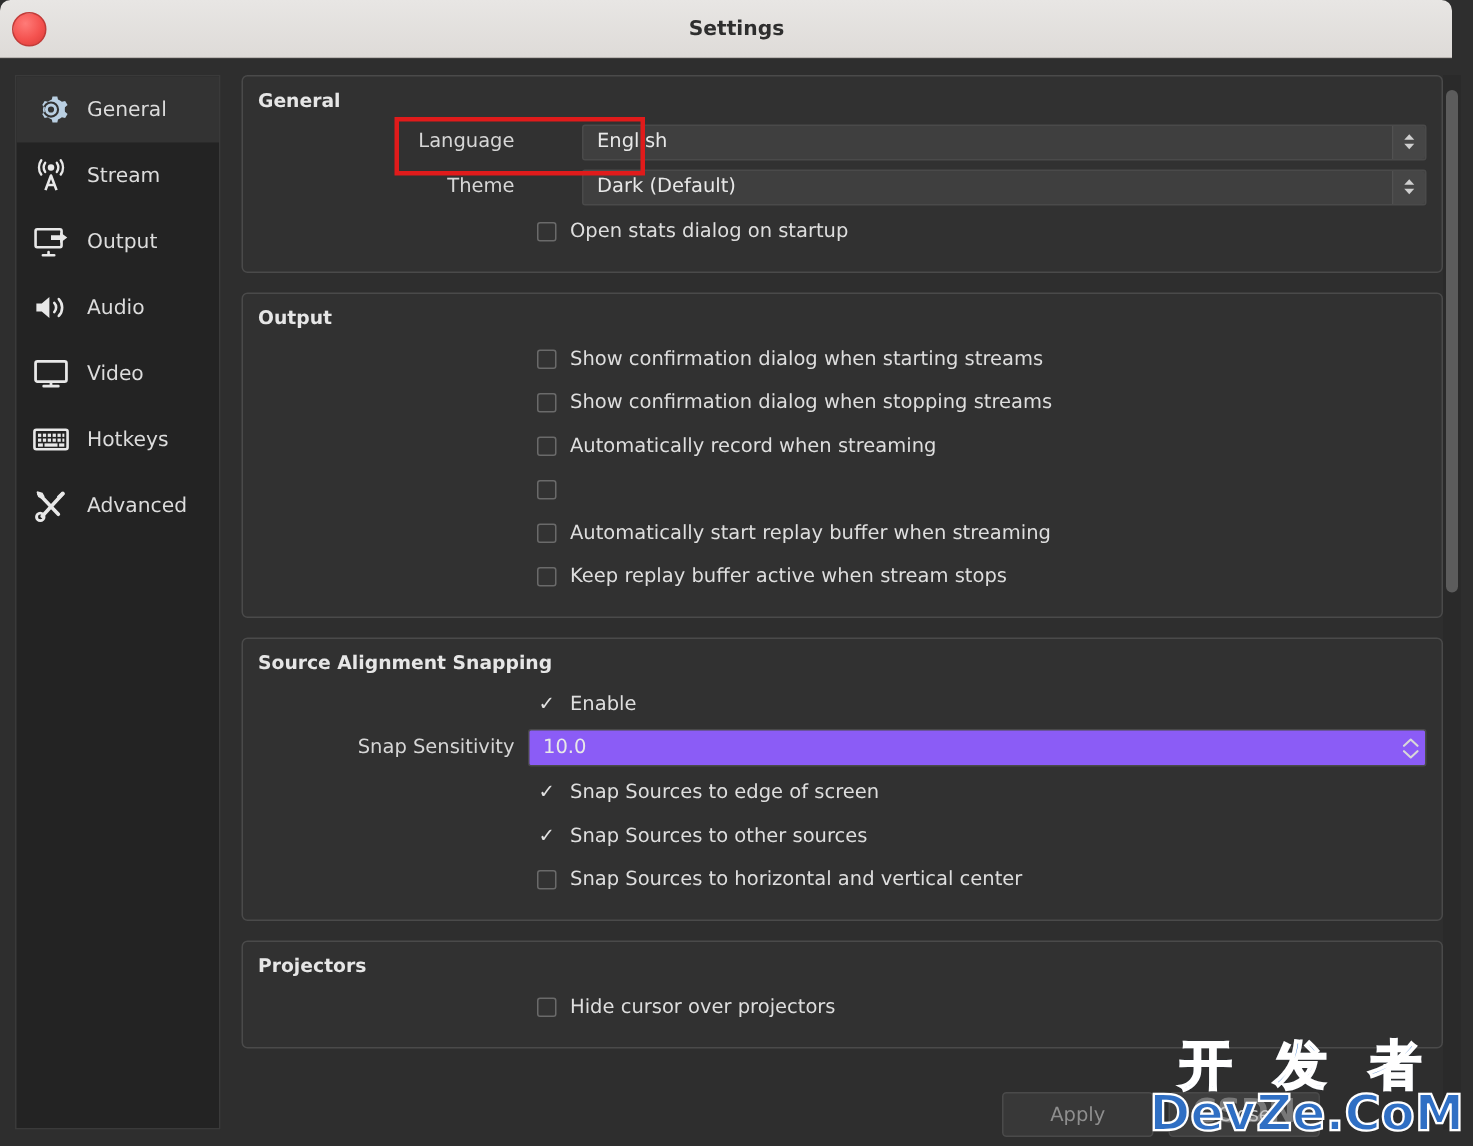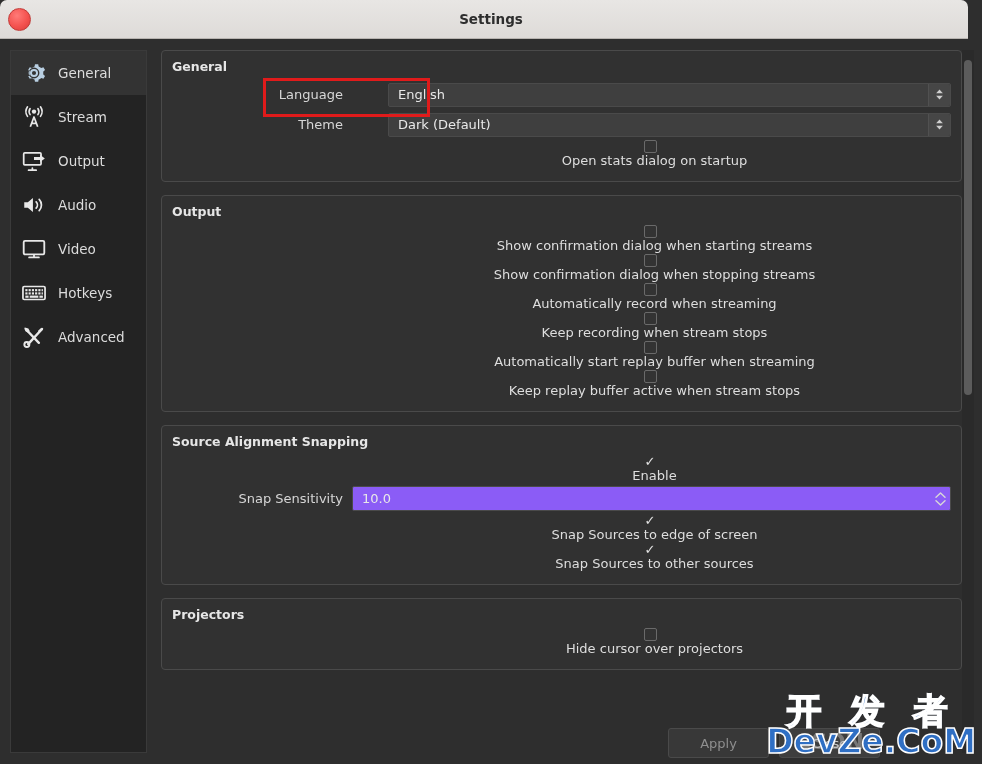--- a/index.html
+++ b/index.html
@@ -157,21 +157,20 @@
     display: flex; flex-direction: column;
     align-items: center; justify-content: center;
     gap: 2px;
   }
   .chk-row {
     display: flex;
     align-items: center;
     height: 29px;
     padding-left: 186px;
     cursor: pointer;
-    flex-direction: column;
   }
   .chkbox {
     width: 13px; height: 13px;
     border: 1px solid #6a6a6a;
     border-radius: 2px;
     background: #333333;
     margin-right: 9px;
     flex: 0 0 13px;
   }
   .chk-mark {
@@ -421,21 +420,20 @@
         <div class="chk-row">
           <span class="chkbox"></span>
           <span class="chk-label">Show confirmation dialog when stopping streams</span>
         </div>
         <div class="chk-row">
           <span class="chkbox"></span>
           <span class="chk-label">Automatically record when streaming</span>
         </div>
         <div class="chk-row">
           <span class="chkbox"></span>
-          <span class="chk-label">Keep recording when stream stops</span>
         </div>
         <div class="chk-row">
           <span class="chkbox"></span>
           <span class="chk-label">Automatically start replay buffer when streaming</span>
         </div>
         <div class="chk-row">
           <span class="chkbox"></span>
           <span class="chk-label">Keep replay buffer active when stream stops</span>
         </div>
       </div>
@@ -464,20 +462,24 @@
         </div>
 
         <div class="chk-row">
           <span class="chk-mark">✓</span>
           <span class="chk-label">Snap Sources to edge of screen</span>
         </div>
         <div class="chk-row">
           <span class="chk-mark">✓</span>
           <span class="chk-label">Snap Sources to other sources</span>
         </div>
+        <div class="chk-row">
+          <span class="chkbox"></span>
+          <span class="chk-label">Snap Sources to horizontal and vertical center</span>
+        </div>
       </div>
 
       <div class="groupbox">
         <div class="group-title">Projectors</div>
 
         <div class="chk-row">
           <span class="chkbox"></span>
           <span class="chk-label">Hide cursor over projectors</span>
         </div>
 

